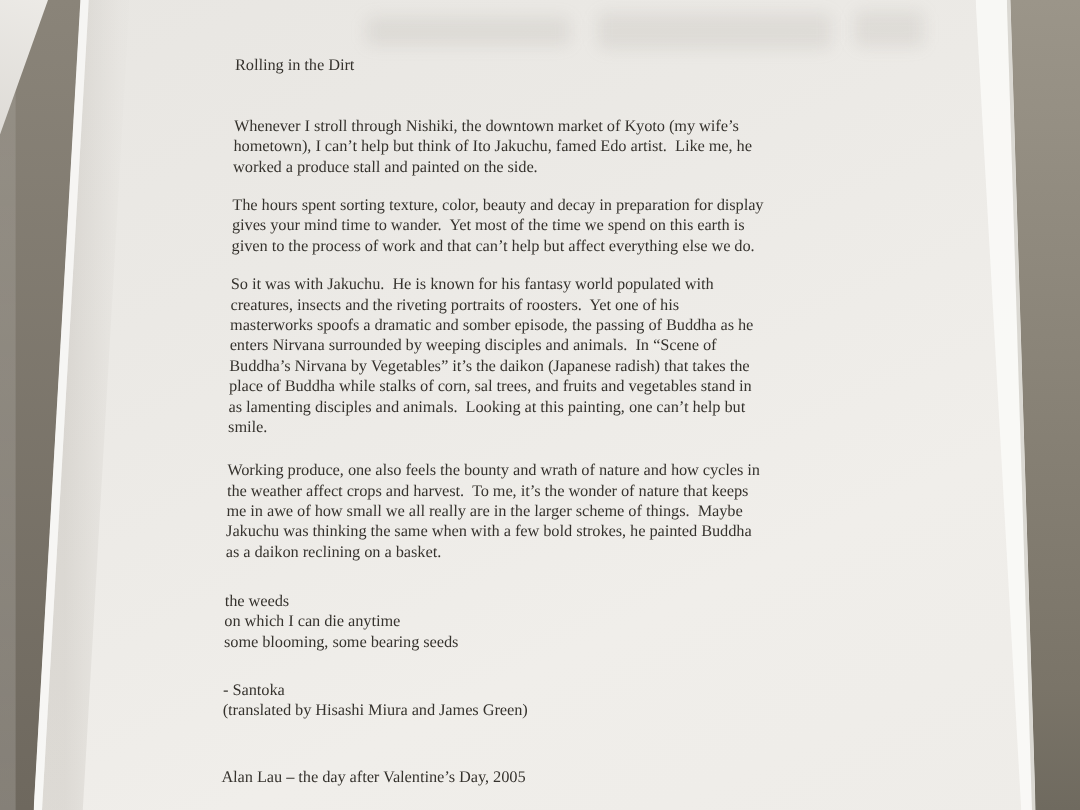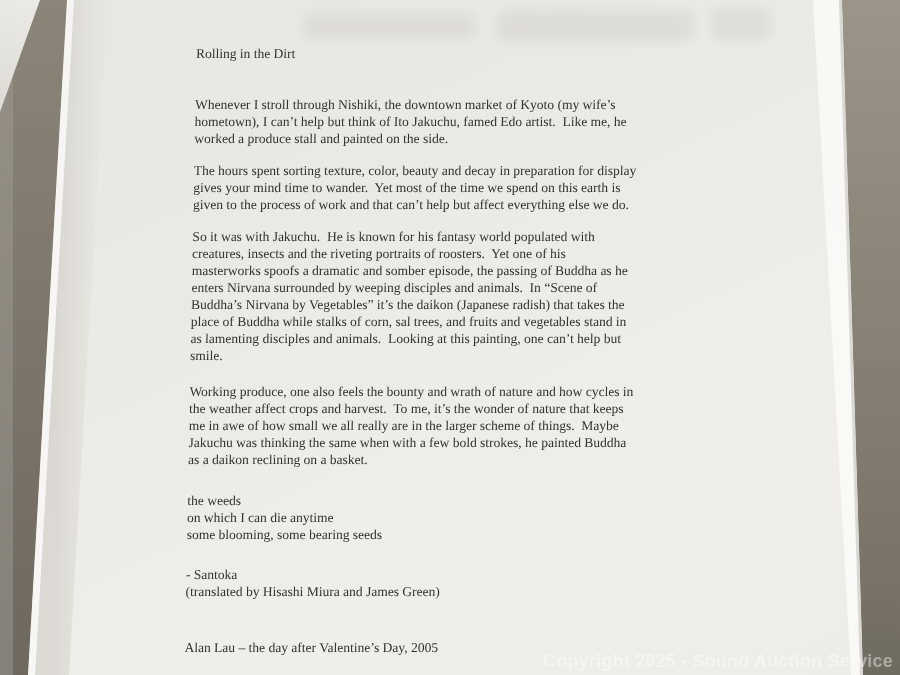--- a/index.html
+++ b/index.html
@@ -115,14 +115,13 @@
         <div class="line">- Santoka</div>
         <div class="line">(translated by Hisashi Miura and James Green)</div>
       </div>
 
       <div class="block" style="top:639px">
         <div class="line">Alan Lau – the day after Valentine’s Day, 2005</div>
       </div>
     </div>
   </div>
 
-  <div class="watermark">Copyright 2025 - Sound Auction Service</div>
 </div>
 
 </body></html>

